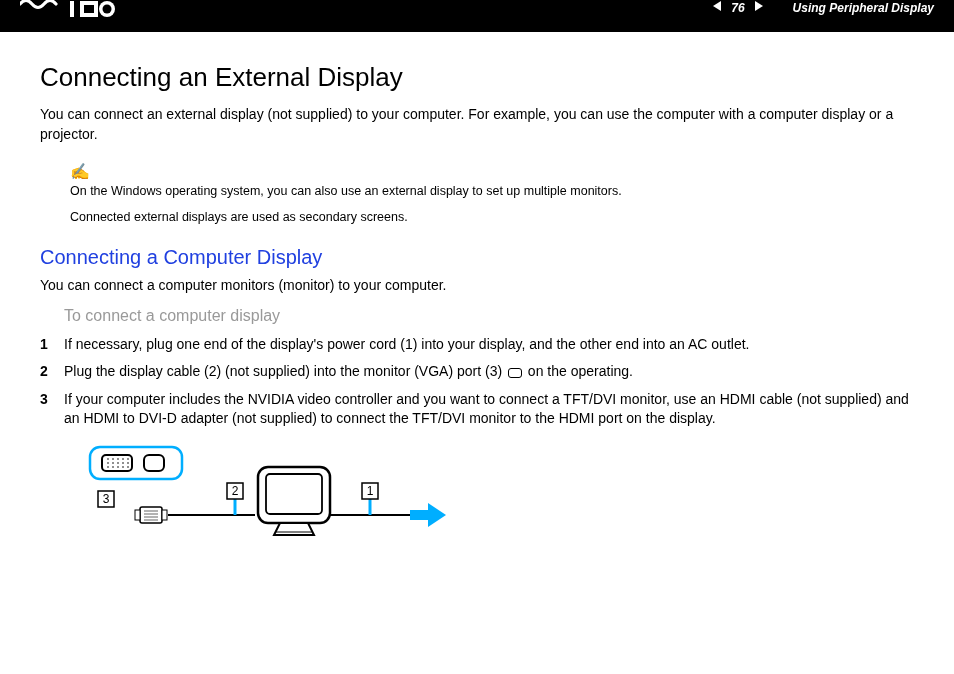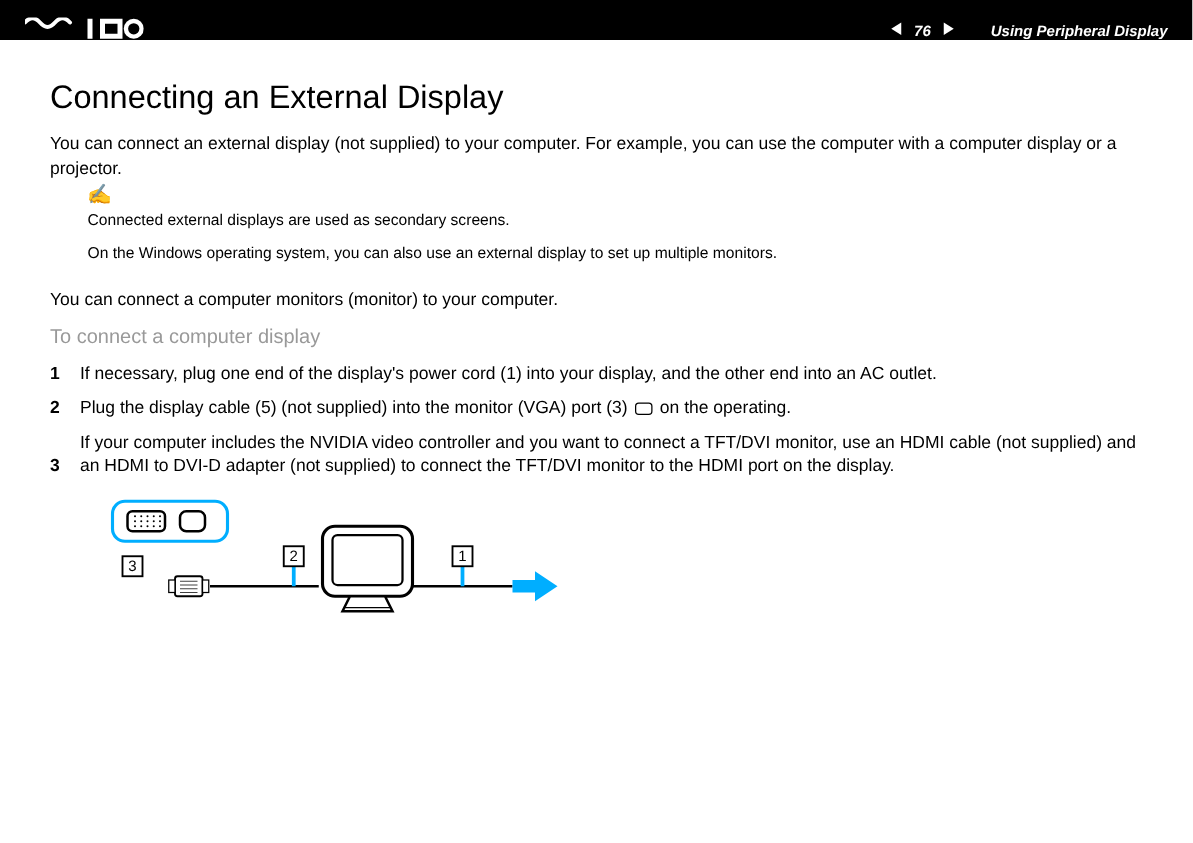--- a/index.html
+++ b/index.html
@@ -8,21 +8,21 @@
     height: 674px;
     font-family: Arial, Helvetica, sans-serif;
     background: #fff;
     position: relative;
   }
   .header-bar {
     background: #000;
     height: 32px;
     width: 100%;
     display: flex;
-    align-items: flex-end;
+    align-items: flex-start;
     justify-content: space-between;
     padding: 0 20px;
   }
   .logo svg { display: block; }
   .header-right {
     display: flex;
     align-items: center;
     gap: 8px;
     color: #fff;
     font-size: 12px;
@@ -43,21 +43,21 @@
   }
   h1 {
     font-size: 26px;
     font-weight: normal;
     color: #000;
     margin-bottom: 12px;
   }
   .intro {
     font-size: 14px;
     line-height: 1.4;
-    margin-bottom: 2px;
+    margin-bottom: 18px;
   }
   .note-block {
     margin-left: 30px;
     margin-bottom: 20px;
   }
   .note-icon {
     color: #00a0a0;
     font-size: 16px;
     display: inline-block;
     margin-bottom: 2px;
@@ -76,32 +76,32 @@
   }
   .sub-intro {
     font-size: 14px;
     margin-bottom: 14px;
   }
   h3 {
     font-size: 16px;
     font-weight: normal;
     color: #999;
     margin-bottom: 10px;
+    margin-left: 24px;
   }
   ol.steps {
     list-style: none;
     counter-reset: step;
     font-size: 14px;
   }
   ol.steps li {
     counter-increment: step;
     display: flex;
     margin-bottom: 8px;
     line-height: 1.4;
-    align-items: flex-end;
   }
   ol.steps li::before {
     content: counter(step);
     font-weight: bold;
     min-width: 24px;
   }
   .step-text { flex: 1; }
   .port-icon {
     display: inline-block;
     width: 14px;
@@ -147,34 +147,35 @@
     <span class="section-label">Using Peripheral Display</span>
   </div>
 </div>
 
 <div class="content">
   <h1>Connecting an External Display</h1>
   <p class="intro">You can connect an external display (not supplied) to your computer. For example, you can use the computer with a computer display or a projector.</p>
 
   <div class="note-block">
     <span class="note-icon">✍</span>
+    <p class="note-line">On the Windows operating system, you can also use an external display to set up multiple monitors.</p>
     <p class="note-line">Connected external displays are used as secondary screens.</p>
-    <p class="note-line">On the Windows operating system, you can also use an external display to set up multiple monitors.</p>
-  </div>
-
+  </div>
+
+  <h2>Connecting a Computer Display</h2>
   <p class="sub-intro">You can connect a computer monitors (monitor) to your computer.</p>
 
   <h3>To connect a computer display</h3>
 
   <ol class="steps">
     <li>
         <span class="step-text">If necessary, plug one end of the display's power cord (1) into your display, and the other end into an AC outlet.</span>
       </li>
     <li>
-        <span class="step-text"><span>Plug the display cable (5) (not supplied) into the monitor (VGA) port (3) </span><span class="port-icon"></span><span> on the operating.</span></span>
+        <span class="step-text"><span>Plug the display cable (2) (not supplied) into the monitor (VGA) port (3) </span><span class="port-icon"></span><span> on the operating.</span></span>
       </li>
     <li>
         <span class="step-text"><span>If your computer includes the NVIDIA video controller and you want to connect a TFT/DVI monitor, use an HDMI cable (not supplied) and an HDMI to DVI-D adapter (not supplied) to connect the TFT/DVI monitor to the </span><span class="bold">HDMI</span><span> port on the display.</span></span>
       </li>
   </ol>
 
   <div class="diagram">
     <svg width="380" height="110" viewBox="0 0 380 110">
 
       <rect x="10" y="8" width="92" height="32" rx="10" fill="none" stroke="#00aeff" stroke-width="2.5"></rect>

